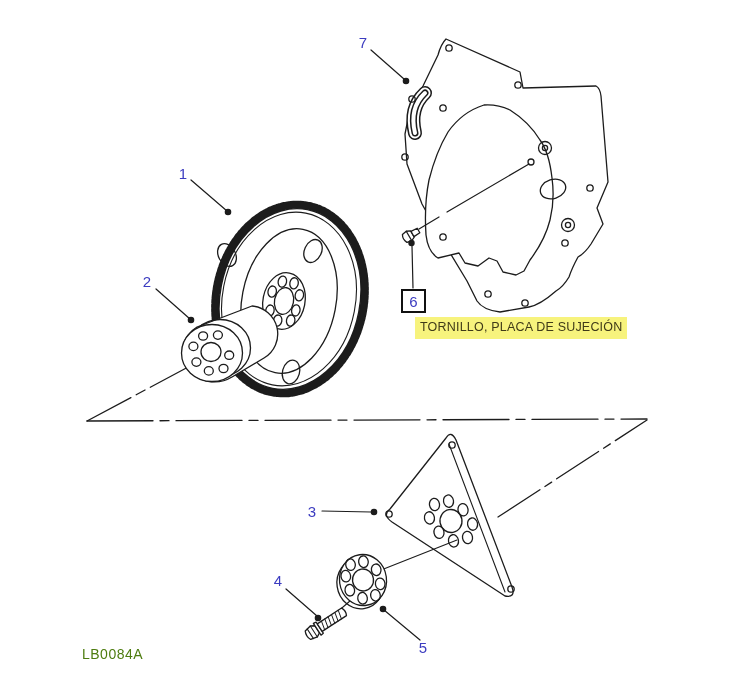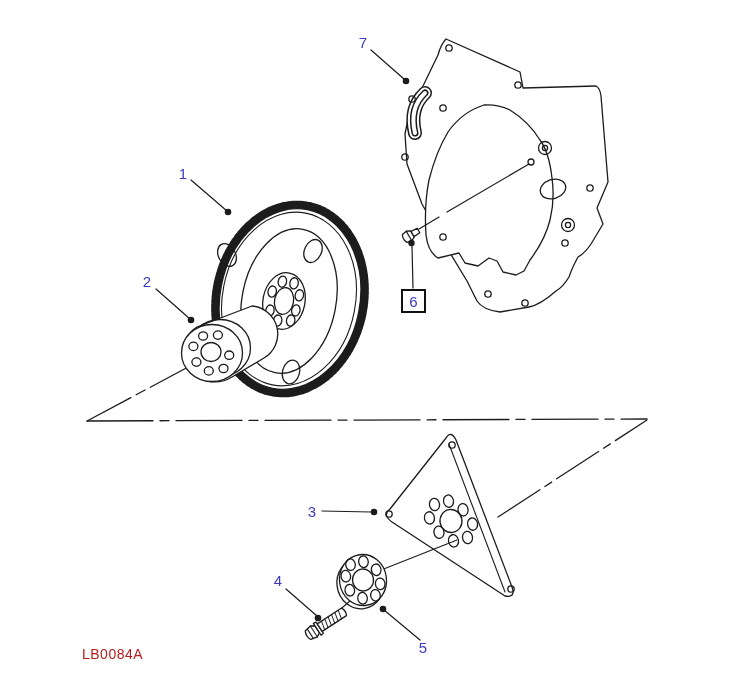--- a/index.html
+++ b/index.html
@@ -34,21 +34,21 @@
     color:#3f3a18;
     font-size:12.5px;
     line-height:15px;
     padding:3px 5px 4px 5px;
     letter-spacing:0.2px;
     white-space:nowrap;
   }
   .figure-code{
     position:absolute;
     left:82px;top:646px;
-    color:#b91c1c;
+    color:#4d7c0f;
     font-size:14px;
     letter-spacing:0.5px;
   }
 </style>
 </head>
 <body>
 
 <div id="stage">
 
 <svg width="738" height="689" viewBox="0 0 738 689" fill="none" stroke="#1c1c1c" stroke-width="1.3" stroke-linecap="round" stroke-linejoin="round">
@@ -219,16 +219,17 @@
 <div class="callout" style="left:147px;top:281px;">2</div>
 <div class="callout" style="left:312px;top:511px;">3</div>
 <div class="callout" style="left:278px;top:580px;">4</div>
 <div class="callout" style="left:423px;top:647px;">5</div>
 <div class="callout" style="left:363px;top:42px;">7</div>
 
 <div class="callout-box" style="left:401px;top:289px;">
   <span>6</span>
 </div>
 
+<div class="caption">TORNILLO, PLACA DE SUJECIÓN</div>
 
 <div class="figure-code">LB0084A</div>
 
 </div>
 
 </body></html>

